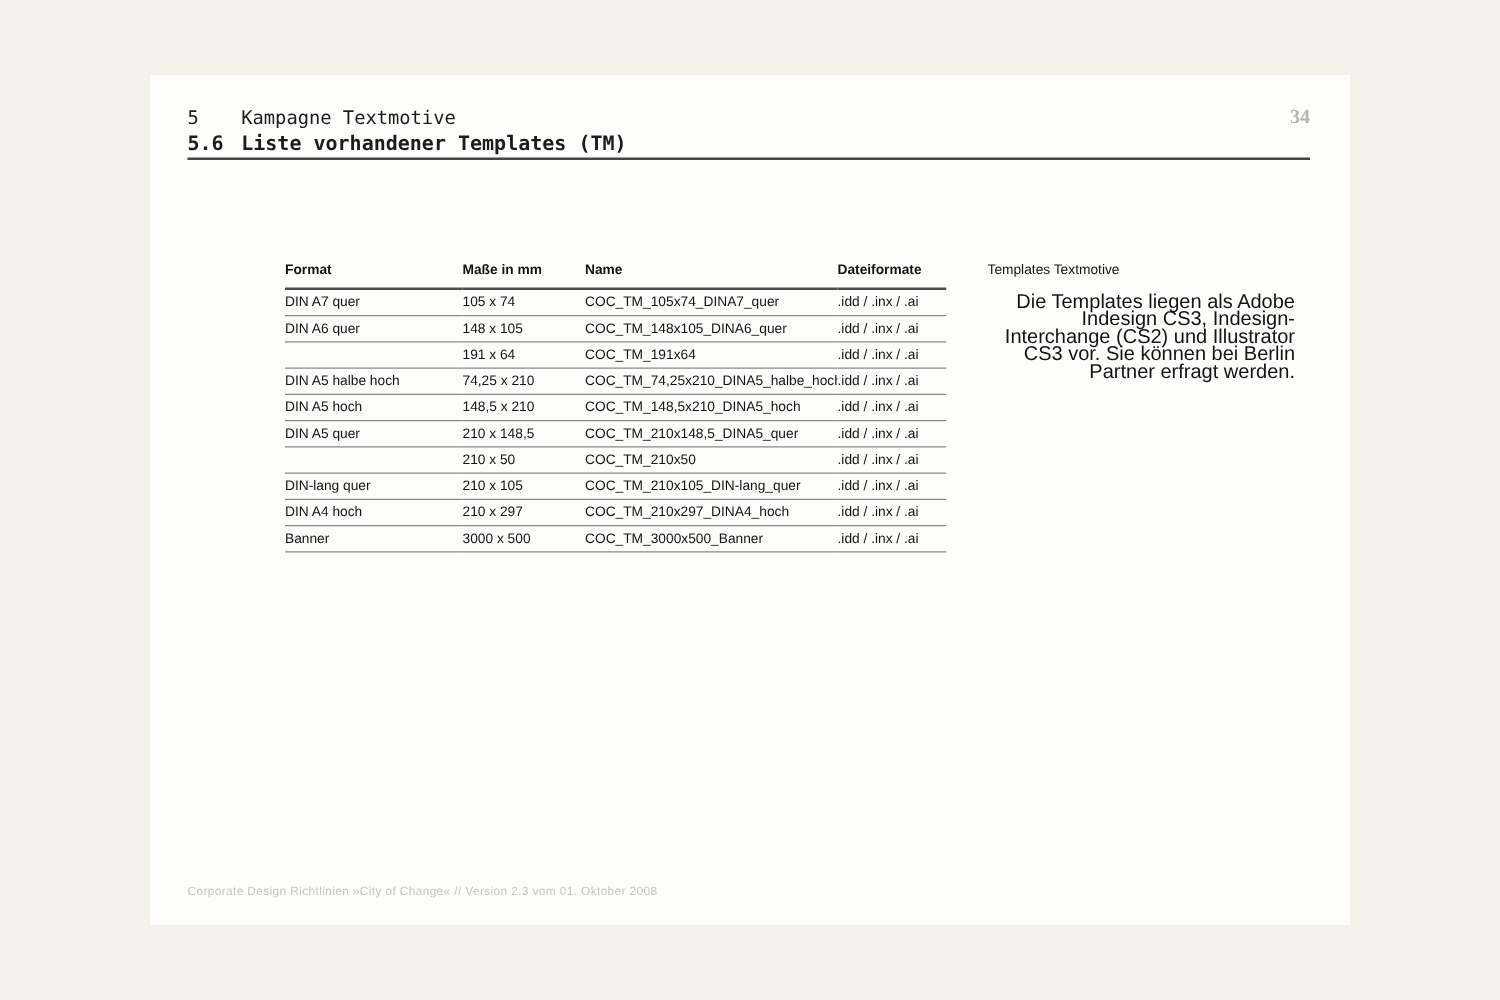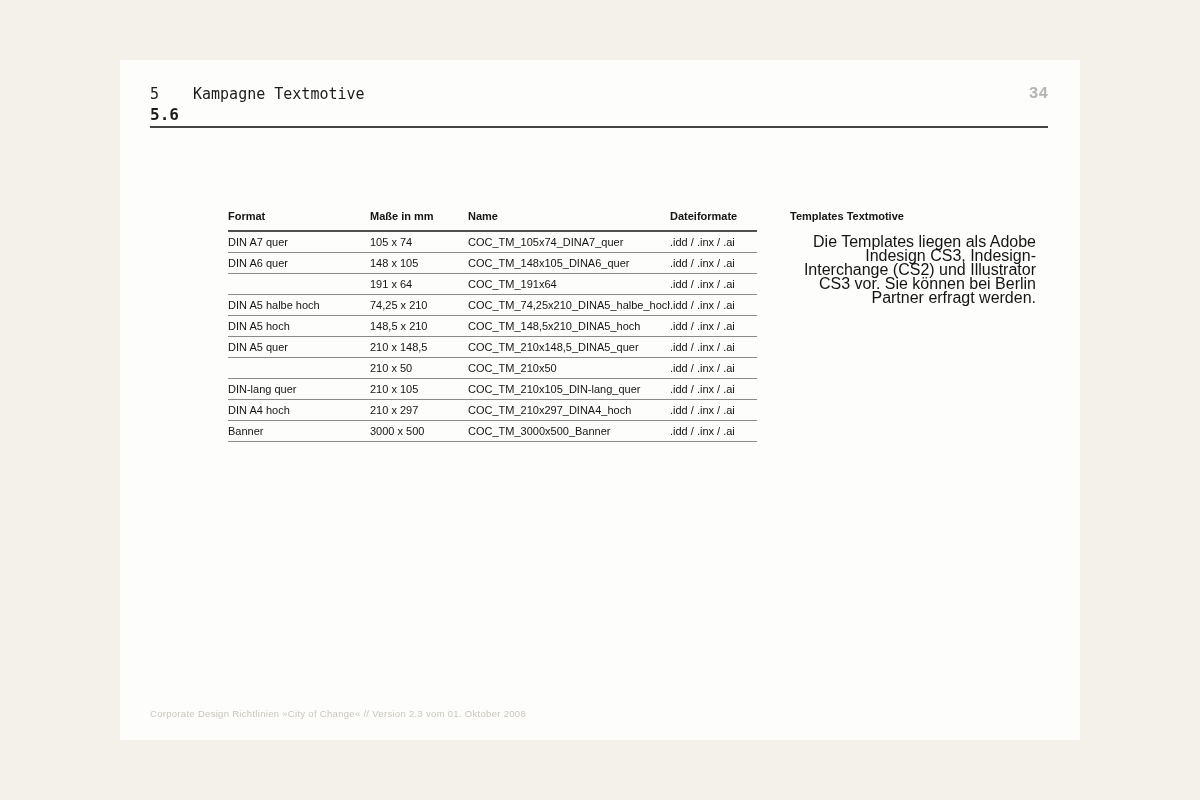--- a/index.html
+++ b/index.html
@@ -21,21 +21,21 @@
     font-family:"DejaVu Sans Mono", monospace;
     color:#1c1c1c;
     display:flex;
     white-space:nowrap;
   }
   .chapter-line { top:25px; font-size:15px; font-weight:normal; }
   .section-line { top:45px; font-size:16px; font-weight:bold; }
   .heading-num { width:43px; flex:0 0 43px; }
   .page-number {
     position:absolute; top:25px; right:32px;
-    font-family:Liberation Mono, monospace;
+    font-family:Liberation Serif, serif;
     font-size:16px; font-weight:bold;
     color:#b5b5b3;
   }
   .header-rule {
     position:absolute; left:30px; top:66px;
     width:898px; height:2px;
     background:#454545;
   }
   
   .templates-table {
@@ -62,21 +62,21 @@
     white-space:nowrap;
     overflow:hidden;
   }
   
   .sidebar {
     position:absolute; left:670px; top:150px;
     width:262px;
   }
   .sidebar-title {
     margin:0;
-    font-size:11px; font-weight:bold;
+    font-size:11px; font-weight:normal;
     color:#141414;
   }
   .sidebar-body {
     margin:13px 16px 0 0;
     font-size:16px;
     line-height:14px;
     color:#141414;
     text-align:right;
   }
   
@@ -92,20 +92,21 @@
 <body>
 
 <div class="page">
 
   <div class="chapter-line">
     <span class="heading-num">5</span>
     <span>Kampagne Textmotive</span>
   </div>
   <div class="section-line">
     <span class="heading-num">5.6</span>
+    <span>Liste vorhandener Templates (TM)</span>
   </div>
   <div class="page-number">34</div>
   <div class="header-rule"></div>
 
   <table class="templates-table">
     <colgroup>
       <col style="width:142px">
       <col style="width:98px">
       <col style="width:202px">
       <col style="width:87px">

